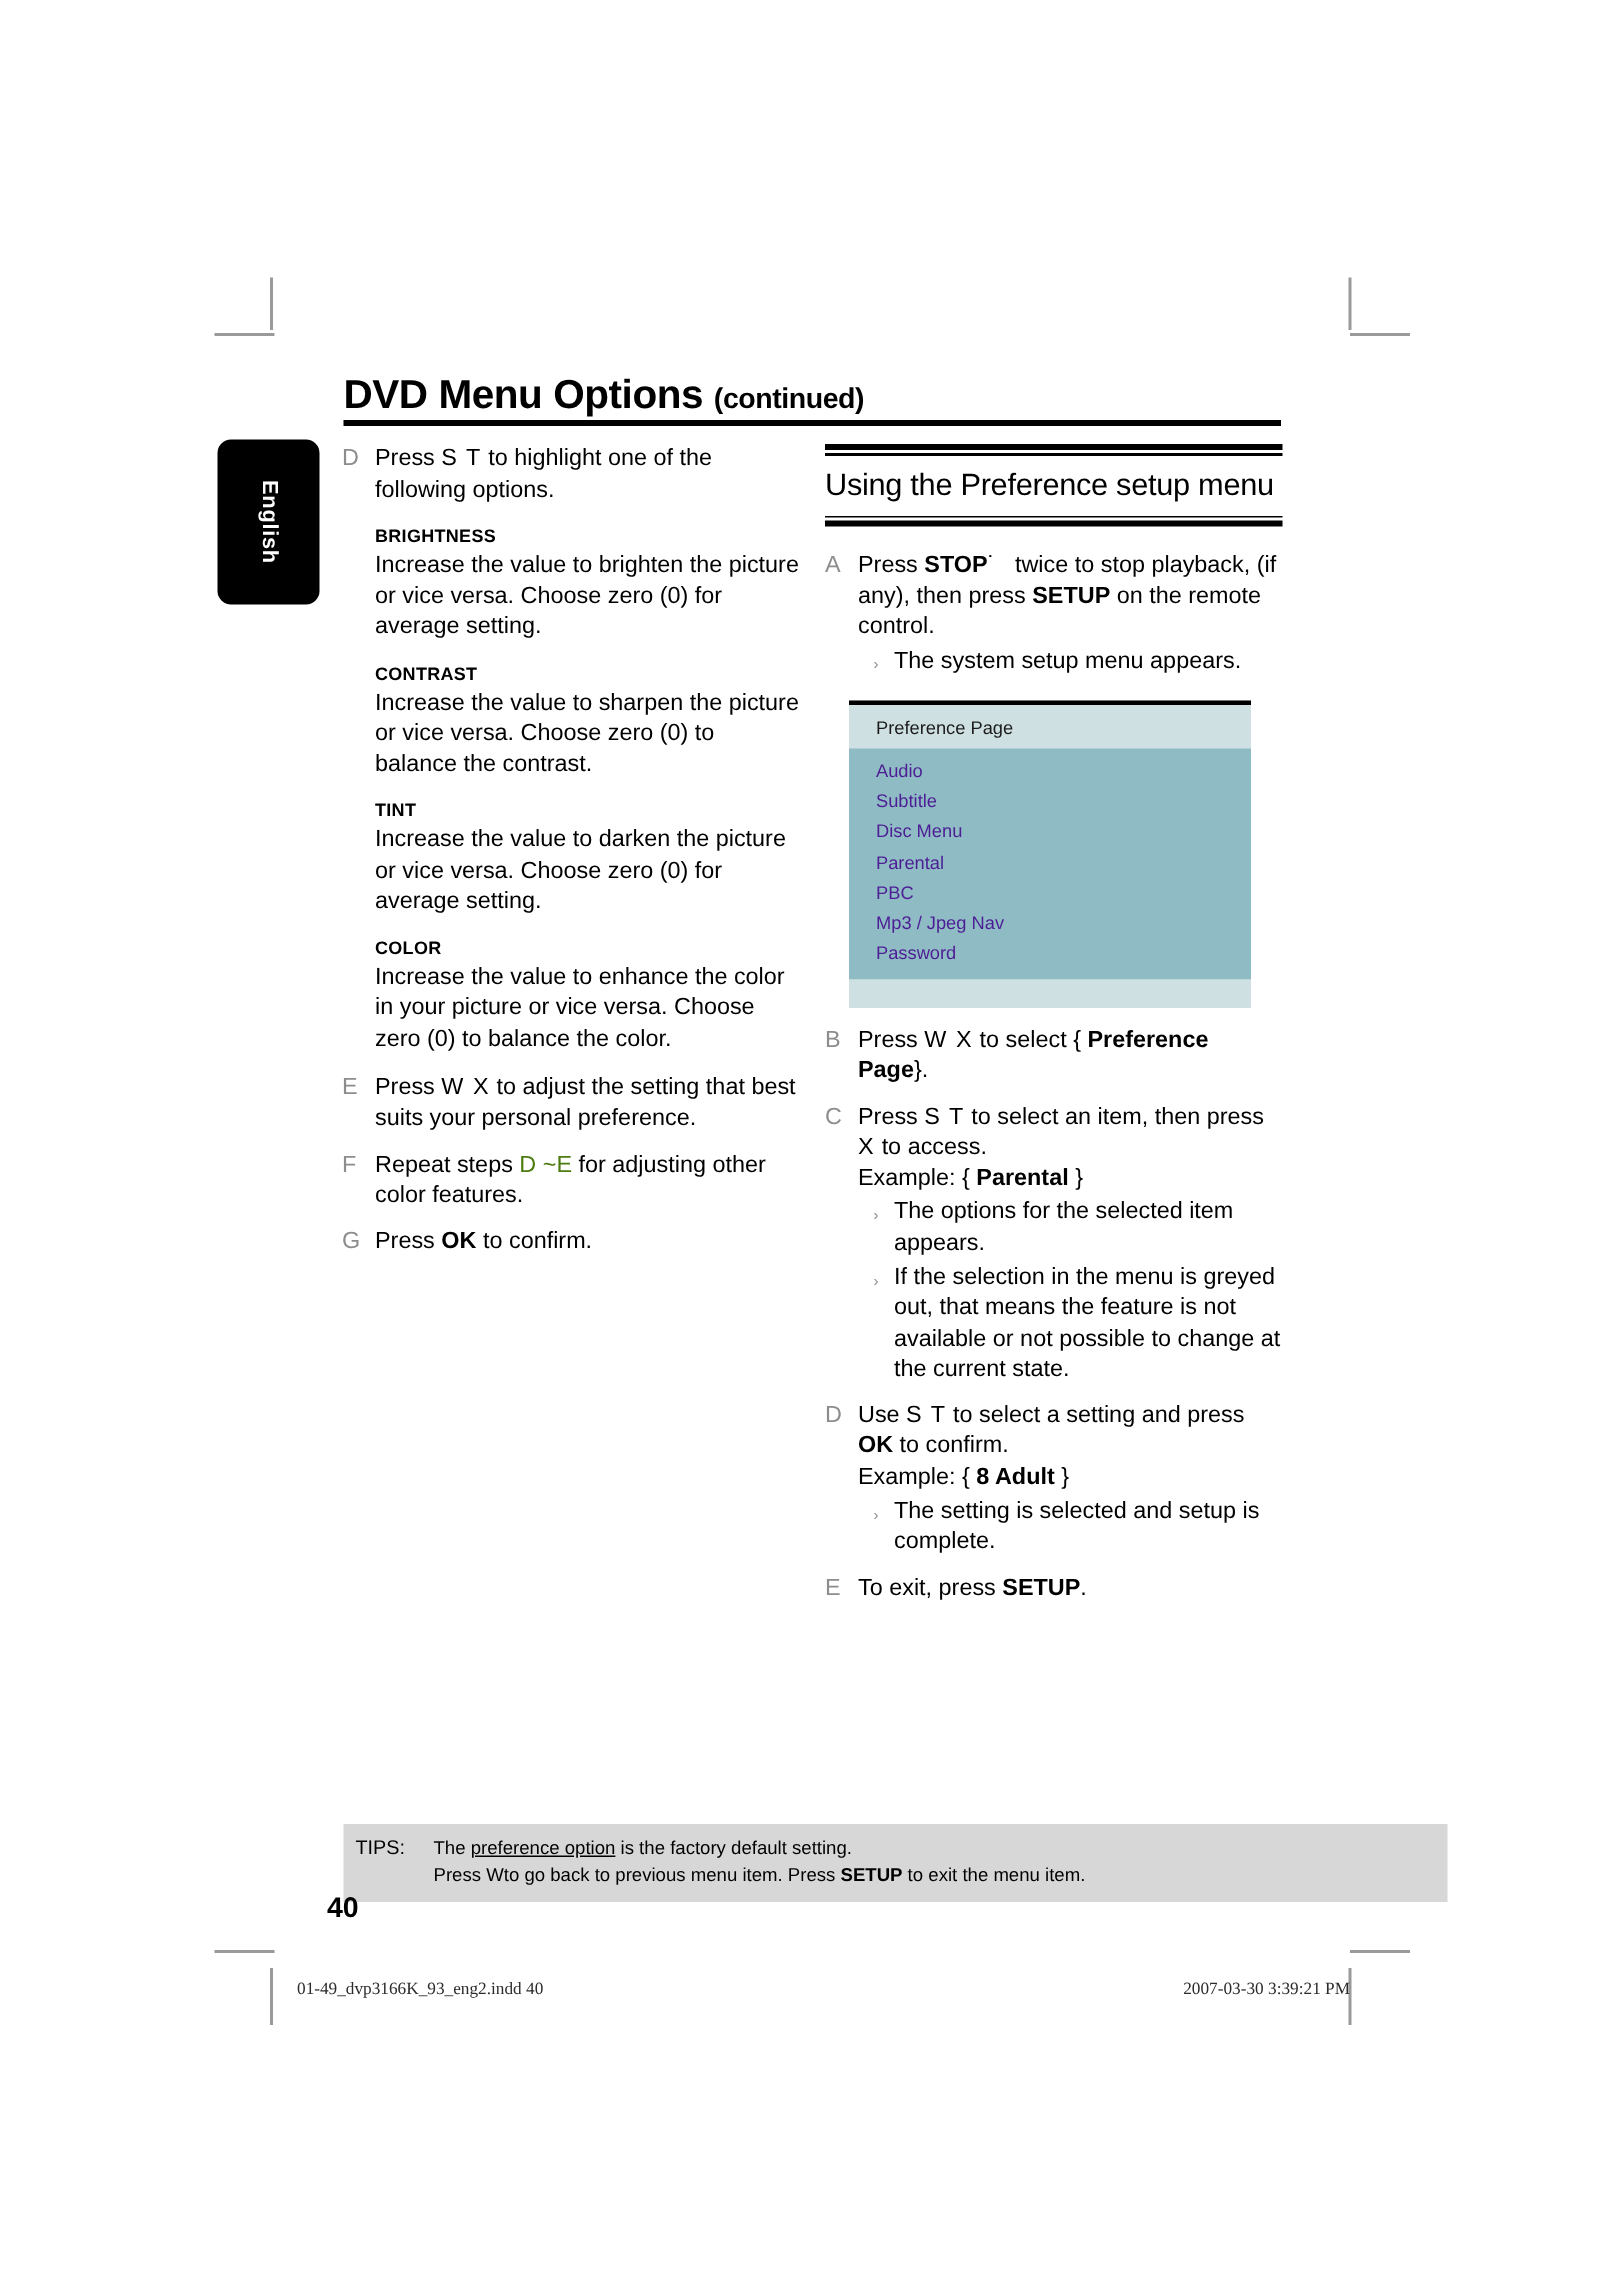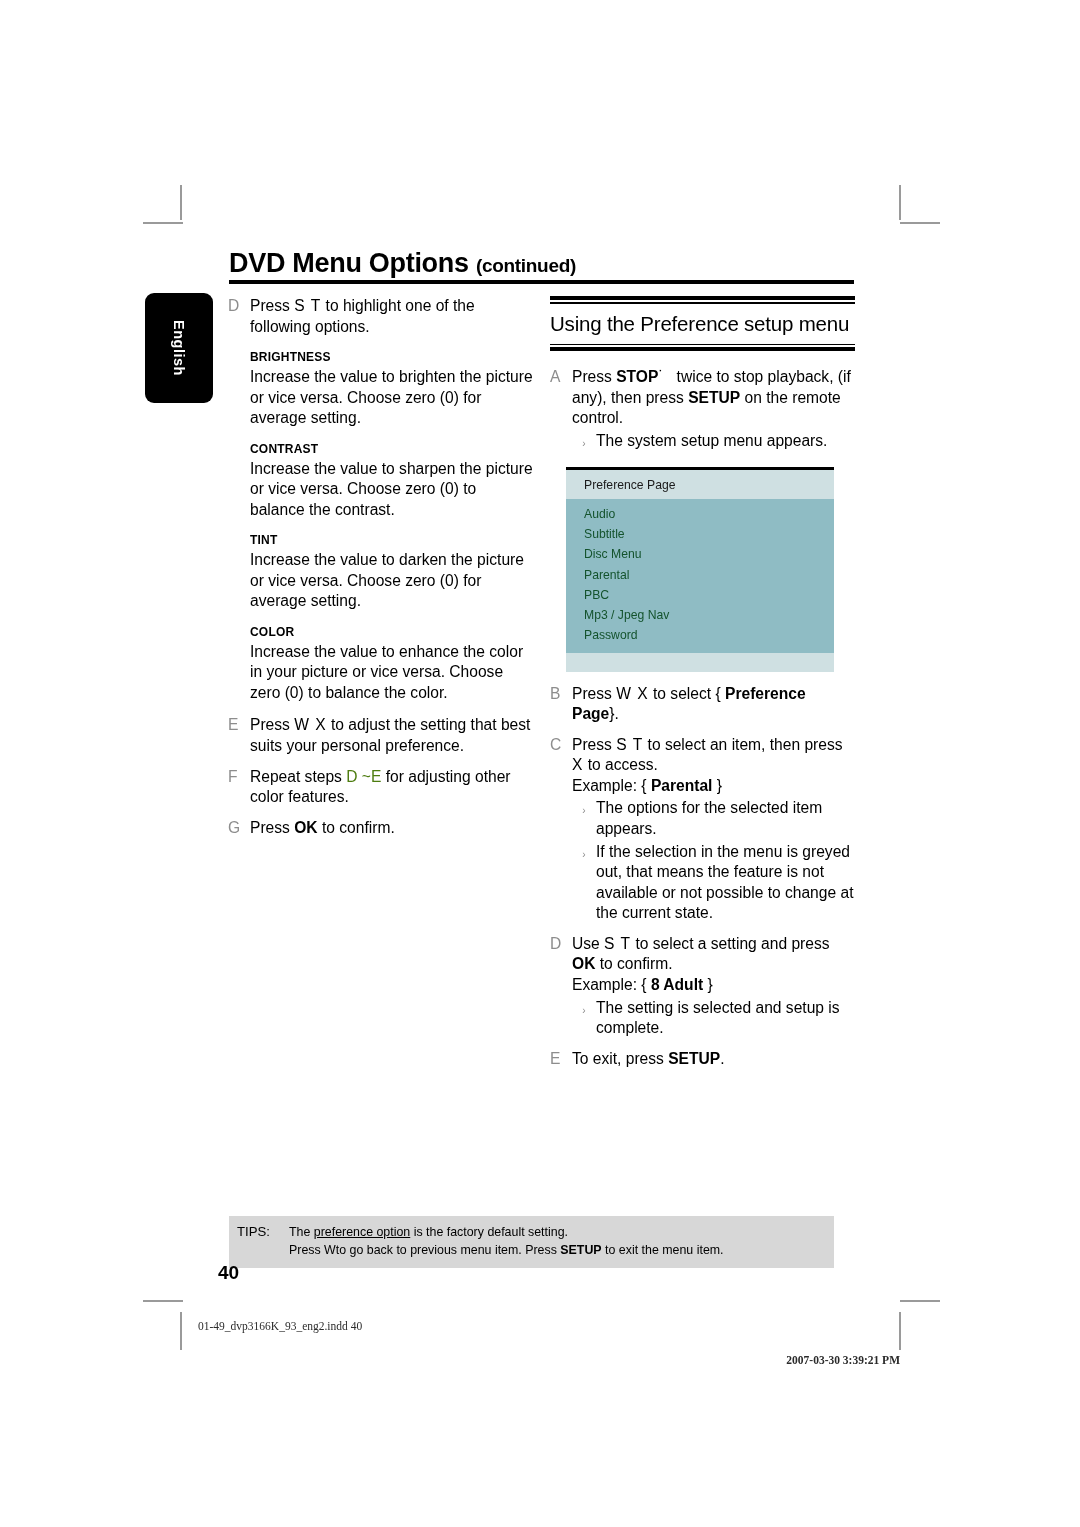--- a/index.html
+++ b/index.html
@@ -160,35 +160,35 @@
     padding: 7px 0 6px 18px;
     font-size: 12.2px;
     color: #1b1b1b;
   }
   .osd-body {
     background: #8fbcc4;
     padding: 5px 0 7px 18px;
   }
   .osd-item {
     font-size: 12.2px;
-    color: #14532d;
+    color: #4c1d95;
     line-height: 1.33;
     padding: 2px 0;
   }
   .osd-foot {
     background: #cfe0e2;
     height: 19px;
   }
 
   
   .tips {
     position: absolute;
     left: 229px;
     top: 1216px;
-    width: 605px;
+    width: 736px;
     background: #d7d7d7;
     padding: 8px 0 9px 0;
   }
   .tips-inner {
     display: flex;
     align-items: flex-start;
     padding-left: 8px;
   }
   .tips-label {
     flex: 0 0 52px;
@@ -209,26 +209,25 @@
     position: absolute;
     left: 198px;
     top: 1320px;
     font-family: "Liberation Serif", serif;
     font-size: 11.5px;
     color: #2b2b2b;
   }
   .footer-right {
     position: absolute;
     right: 180px;
-    top: 1354px;
+    top: 1320px;
     font-family: "Liberation Serif", serif;
     font-size: 11.5px;
     color: #2b2b2b;
     white-space: nowrap;
-    font-weight: bold;
   }
 </style>
 </head>
 <body>
 
 <div class="crop-v crop-v-tl"></div>
 <div class="crop-h crop-h-tl"></div>
 <div class="crop-v crop-v-tr"></div>
 <div class="crop-h crop-h-tr"></div>
 <div class="crop-v crop-v-bl"></div>

